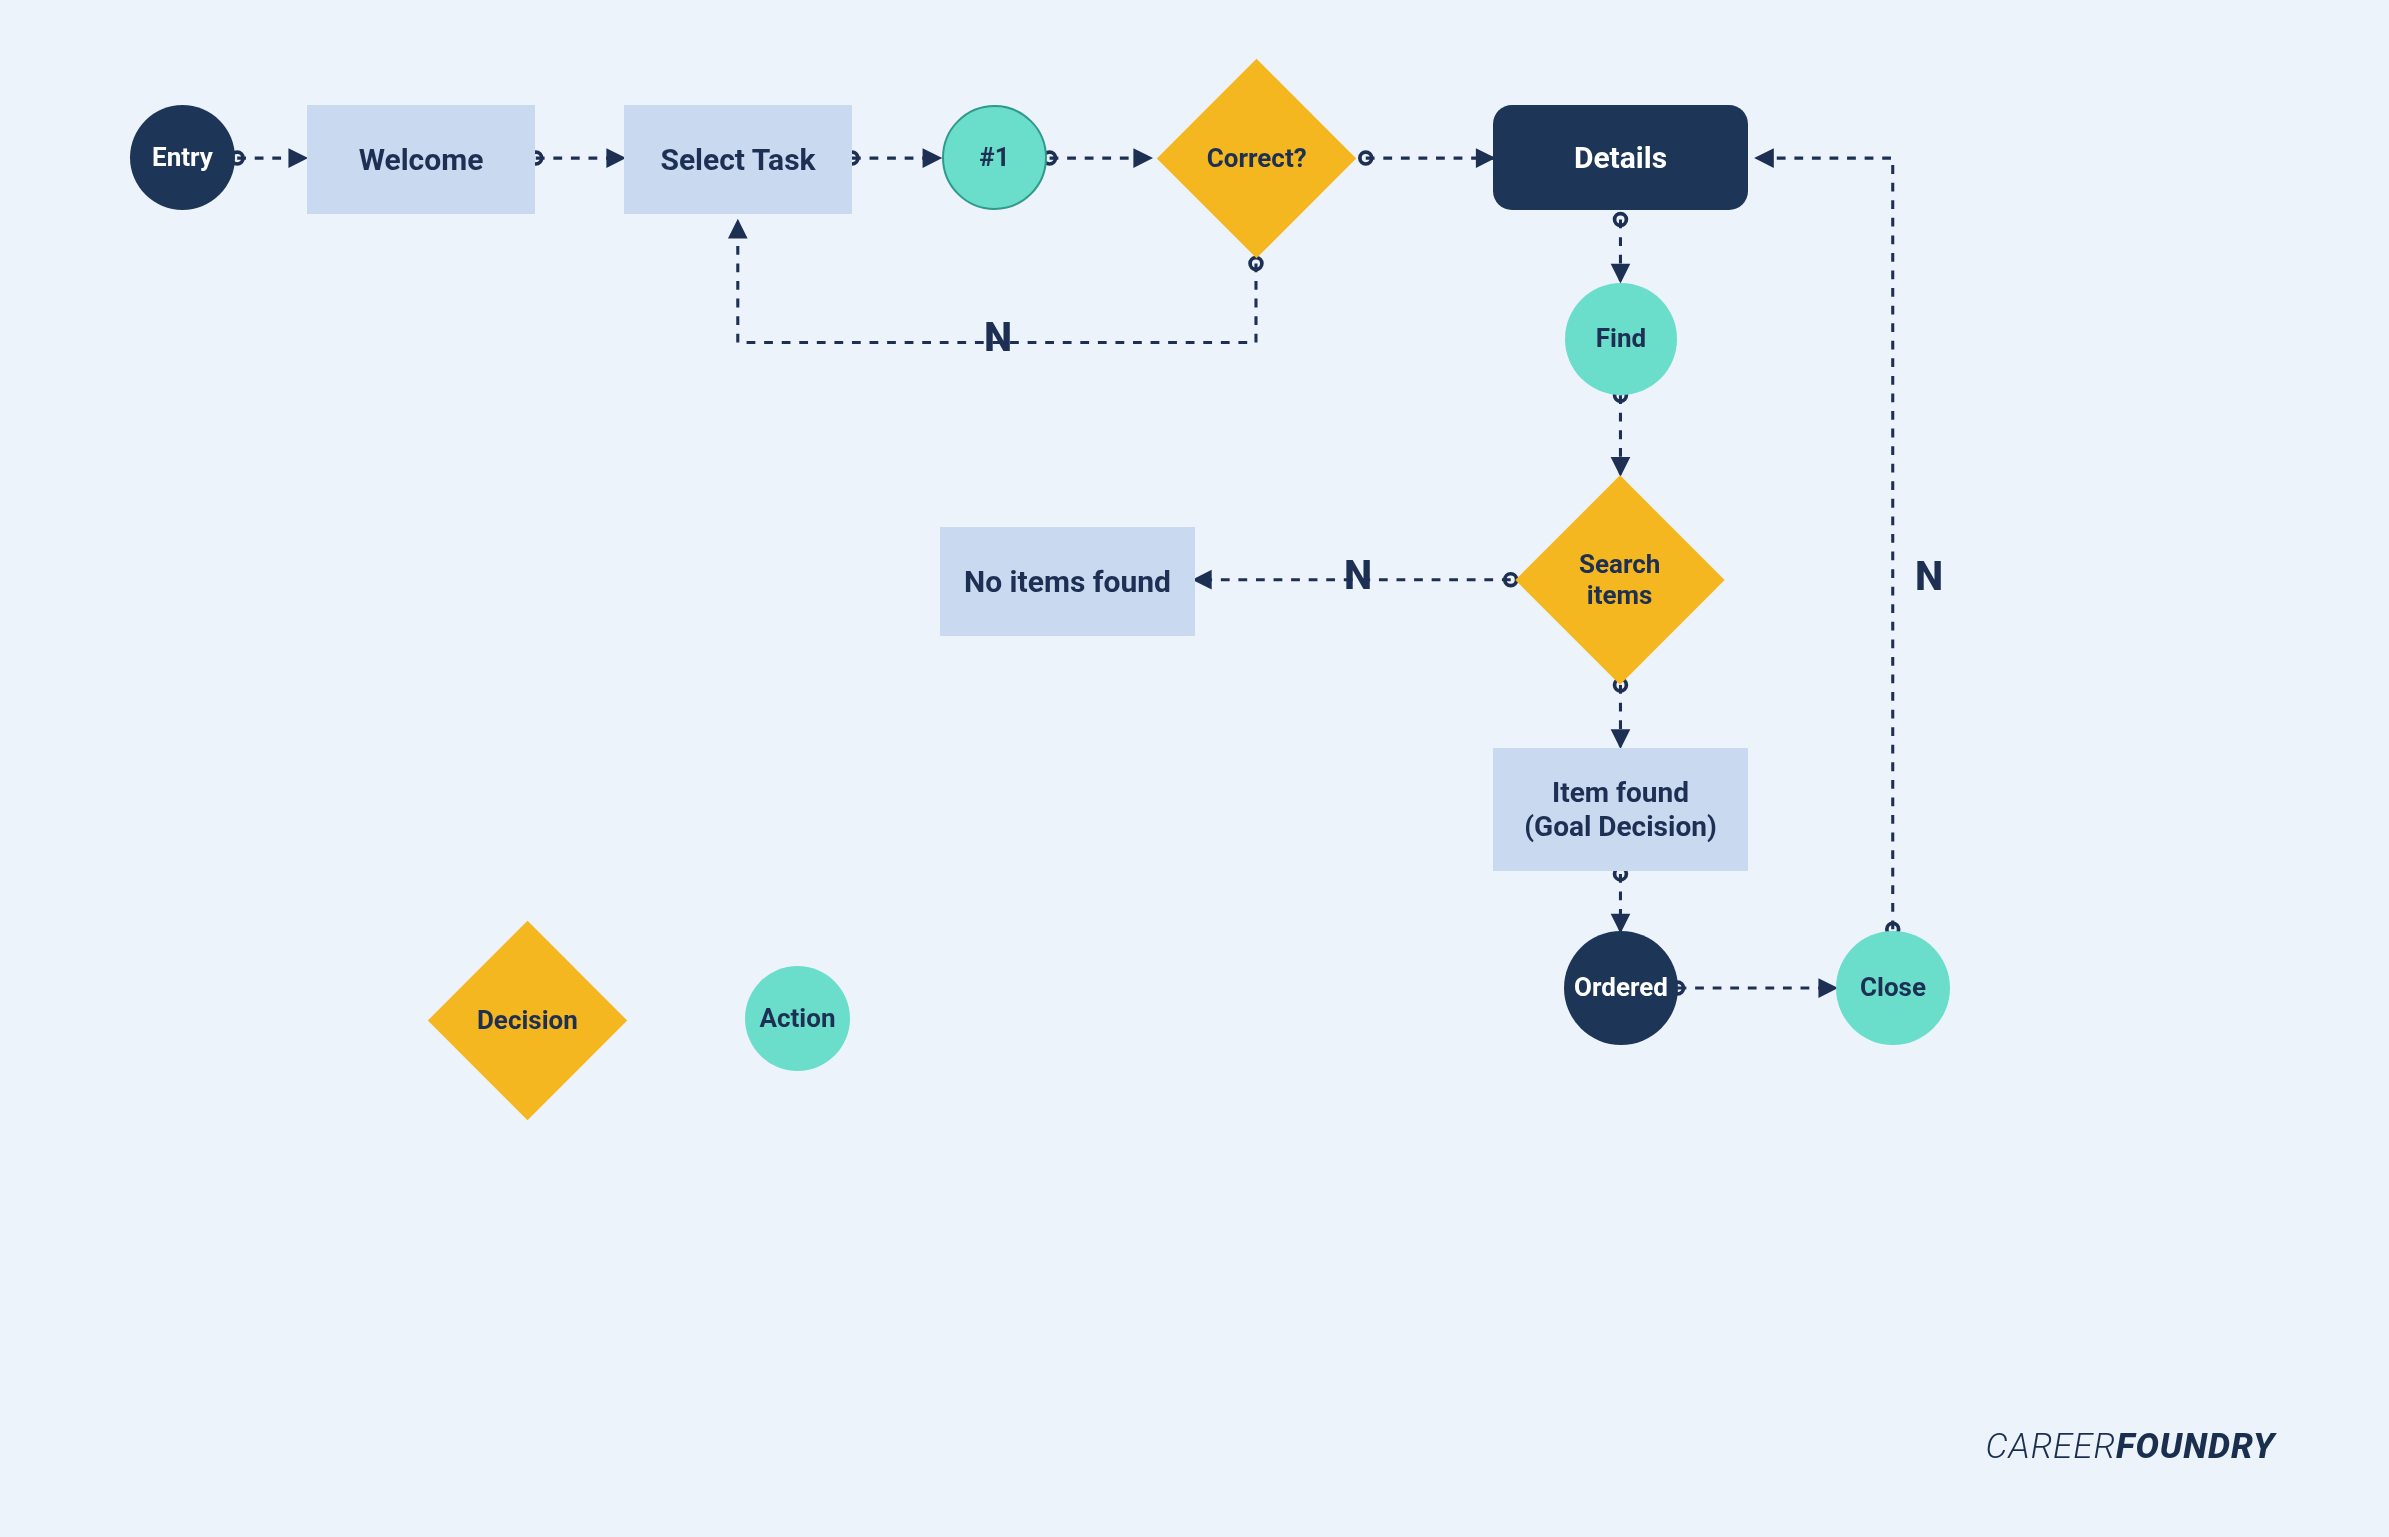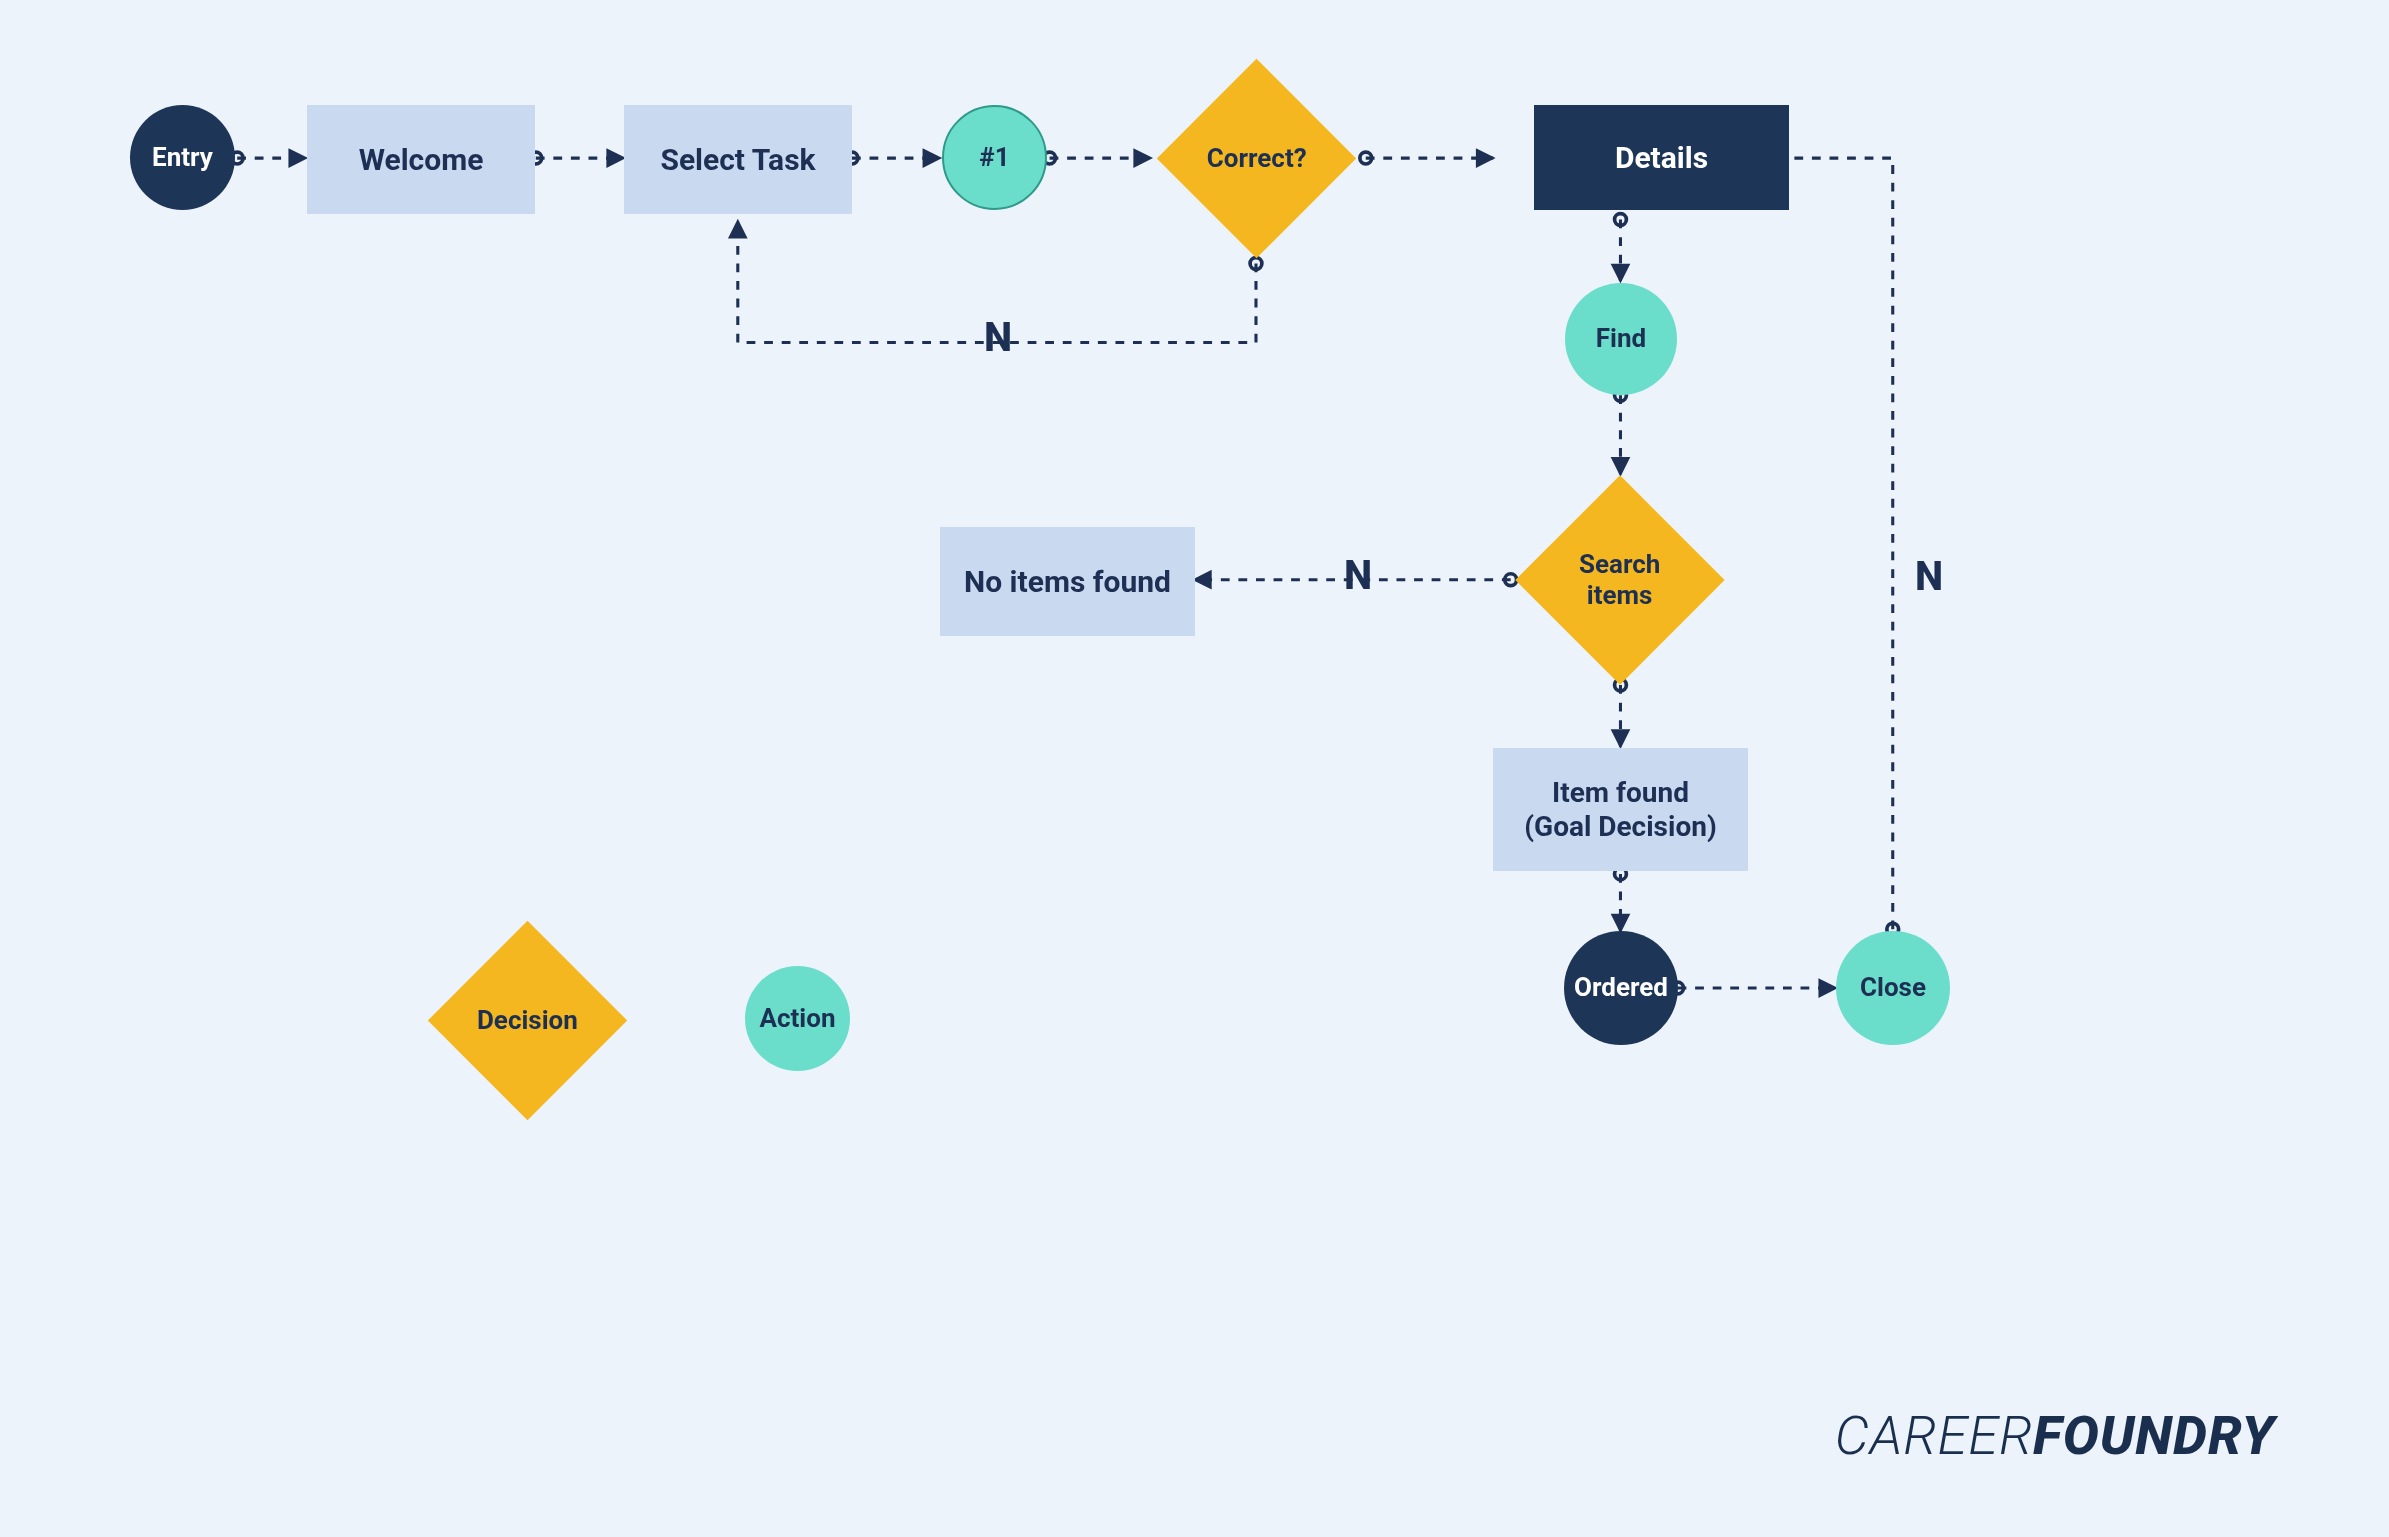--- a/index.html
+++ b/index.html
@@ -88,21 +88,21 @@
     font-size:40px;
     font-weight:800;
     color:var(--ink);
   }
 
   
   .brand{
     position:absolute;
     right:114px;
     bottom:70px;
-    font-size:54px;
+    font-size:35px;
     letter-spacing:0.9px;
     color:var(--navy-dark);
     font-style:italic;
     font-weight:300;
   }
   .brand .bold{
     font-weight:800;
     font-style:italic;
   }
 
@@ -167,21 +167,21 @@
   </div>
   <div class="node rect-display" style="left:624px;top:105px;">
     <span>Select Task</span>
   </div>
   <div class="node circle-teal bordered" style="left:942px;top:105px;">
     <span>#1</span>
   </div>
   <div class="node diamond" style="left:1186px;top:88px;">
     <span class="diamond-label">Correct?</span>
   </div>
-  <div class="node rect-details" style="left:1534px;top:105px;">
+  <div class="node rect-details" style="left:1493px;top:105px;border-radius:19px;">
     <span>Details</span>
   </div>
 
   <div class="edge-label" style="left:984px;top:314px;">N</div>
 
   <div class="node circle-teal" style="left:1565px;top:283px;width:112px;height:112px;">
     <span>Find</span>
   </div>
 
   <div class="node diamond" style="left:1546px;top:506px;width:148px;height:148px;">

